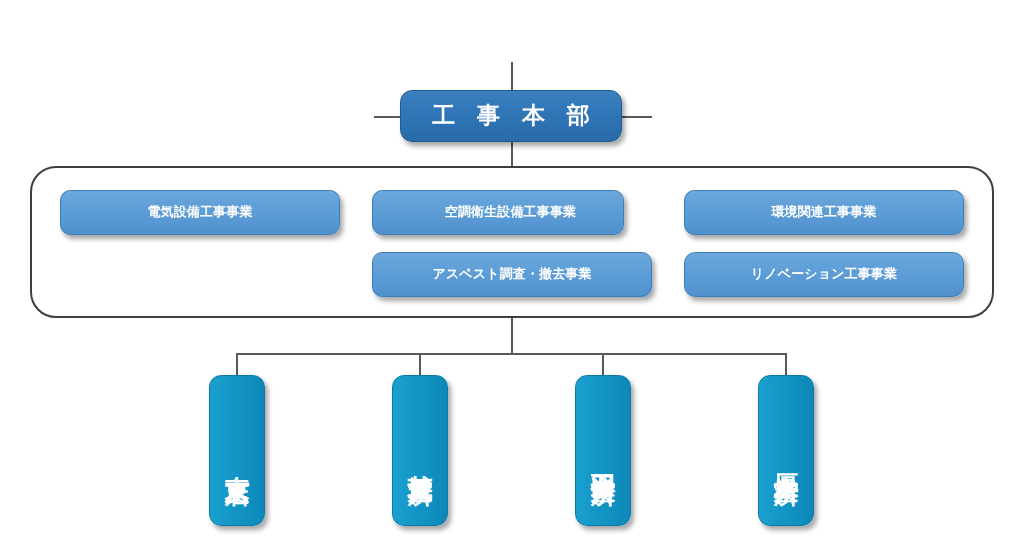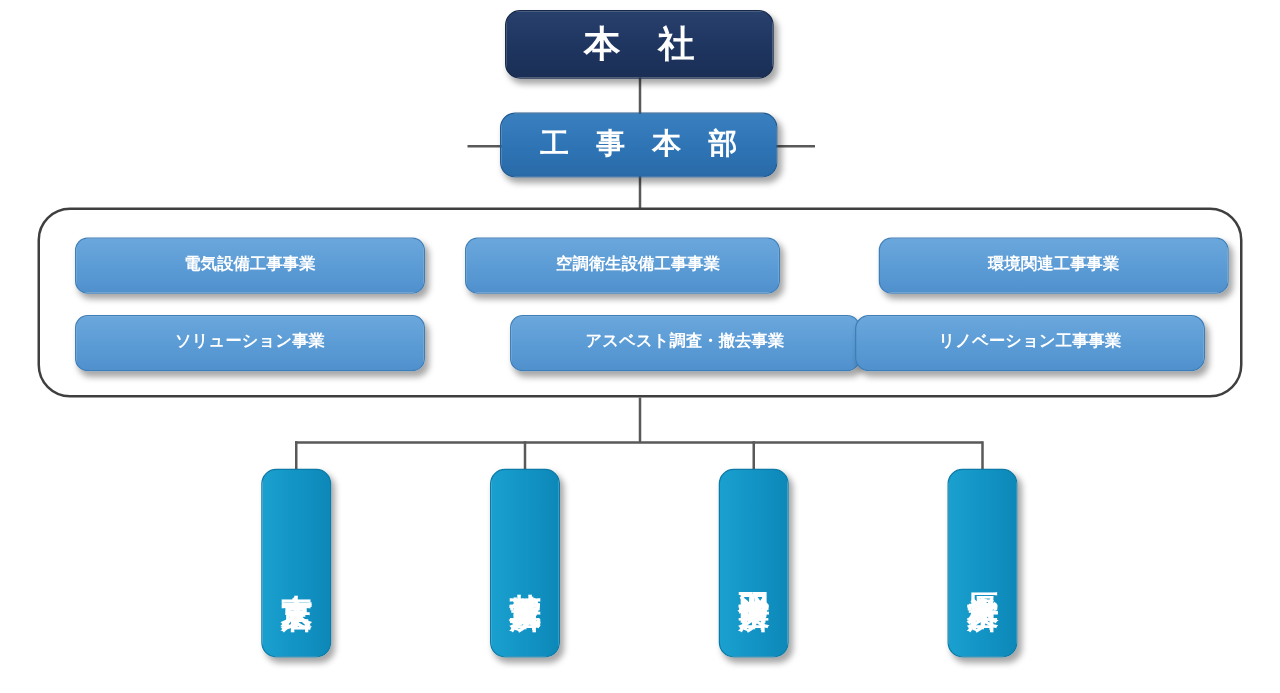--- a/index.html
+++ b/index.html
@@ -101,49 +101,43 @@
 <body>
 
 <div id="chart">
 
   <div class="line v" style="left:511px; top:62px; height:33px;"></div>
 
   <div class="line h" style="left:374px; top:116px; width:278px;"></div>
 
   <div class="line v" style="left:511px; top:139px; height:28px;"></div>
 
-  <div class="node head" style="left:404px; top:8px; width:215px; height:55px;">
-    <span>本 社</span>
-  </div>
 
 
   <div class="node hq" style="left:400px; top:90px; width:222px; height:52px;text-align:right;">
     <span>工 事 本 部</span>
   </div>
 
 
   <div id="division-group"></div>
 
   <div class="node div" style="left:60px; top:190px; width:280px; height:45px;">
     <span>電気設備工事事業</span>
   </div>
 
   <div class="node div" style="left:372px; top:190px; width:252px; height:45px;padding-left:25px;">
     <span>空調衛生設備工事事業</span>
   </div>
 
-  <div class="node div" style="left:684px; top:190px; width:280px; height:45px;margin-left:19px;">
+  <div class="node div" style="left:684px; top:190px; width:280px; height:45px;">
     <span>環境関連工事事業</span>
   </div>
 
-  <div class="node div" style="left:60px; top:252px; width:280px; height:45px;">
-    <span>ソリューション事業</span>
-  </div>
 
-  <div class="node div" style="left:372px; top:252px; width:280px; height:45px;margin-left:36px;">
+  <div class="node div" style="left:372px; top:252px; width:280px; height:45px;">
     <span>アスベスト調査・撤去事業</span>
   </div>
 
   <div class="node div" style="left:684px; top:252px; width:280px; height:45px;border-radius:11px;">
     <span>リノベーション工事事業</span>
   </div>
 
   <div class="line v" style="left:511px; top:318px; height:36px;"></div>
 
   <div class="line h" style="left:236px; top:353px; width:550px;"></div>

